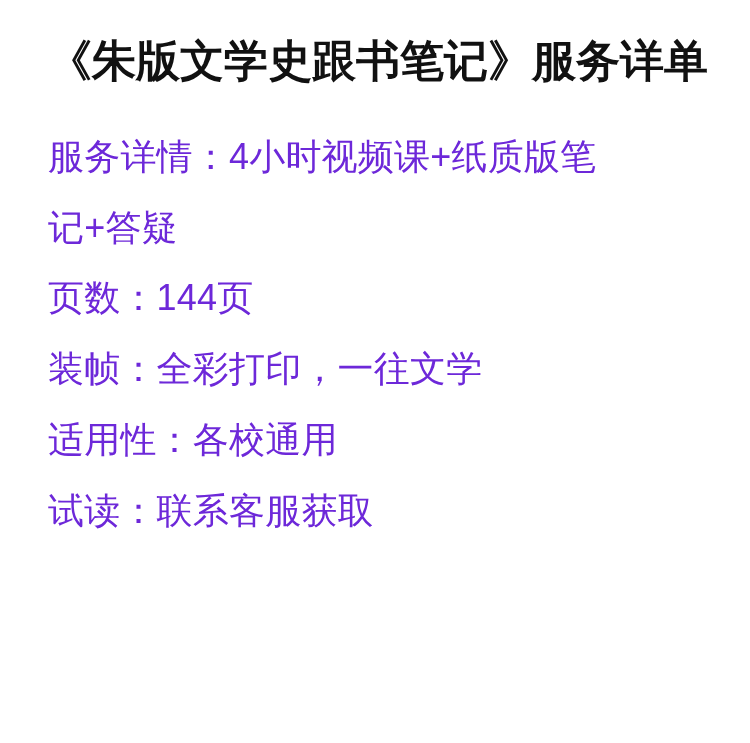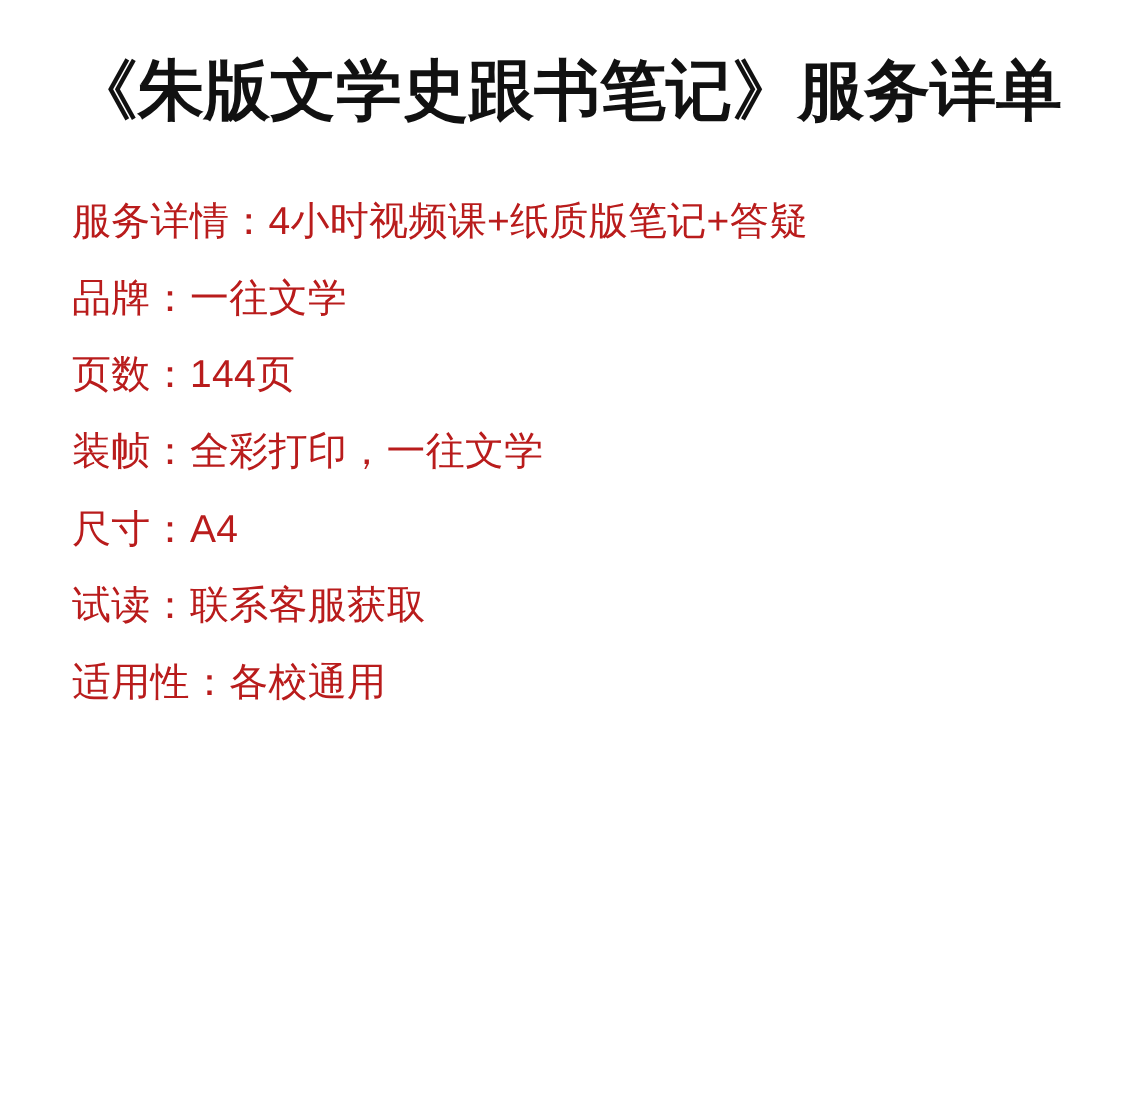--- a/index.html
+++ b/index.html
@@ -30,23 +30,23 @@
     text-align: left;
     margin: 0 0 34px 0;
     white-space: nowrap;
   }
   .detail-list {
     margin: 0;
     padding: 0;
     list-style: none;
   }
   .detail-row {
-    font-size: 26px;
+    font-size: 36px;
     line-height: 1.97;
-    color: #b91c1c;
+    color: #6d28d9;
     font-weight: 400;
     letter-spacing: 0.2px;
     white-space: normal;
   }
   .detail-row .label {
     font-weight: 400;
   }
   .detail-row .value {
     font-weight: 400;
   }
@@ -56,32 +56,26 @@
 
 <div class="page">
 
   <h1 class="doc-title">《朱版文学史跟书笔记》服务详单</h1>
 
   <ul class="detail-list">
     <li class="detail-row">
       <span class="label">服务详情：</span><span class="value">4小时视频课+纸质版笔记+答疑</span>
     </li>
     <li class="detail-row">
-      <span class="label">品牌：</span><span class="value">一往文学</span>
-    </li>
-    <li class="detail-row">
       <span class="label">页数：</span><span class="value">144页</span>
     </li>
     <li class="detail-row">
       <span class="label">装帧：</span><span class="value">全彩打印，一往文学</span>
     </li>
     <li class="detail-row">
-      <span class="label">尺寸：</span><span class="value">A4</span>
+      <span class="label">适用性：</span><span class="value">各校通用</span>
     </li>
     <li class="detail-row">
       <span class="label">试读：</span><span class="value">联系客服获取</span>
-    </li>
-    <li class="detail-row">
-      <span class="label">适用性：</span><span class="value">各校通用</span>
     </li>
   </ul>
 
 </div>
 
 </body></html>

